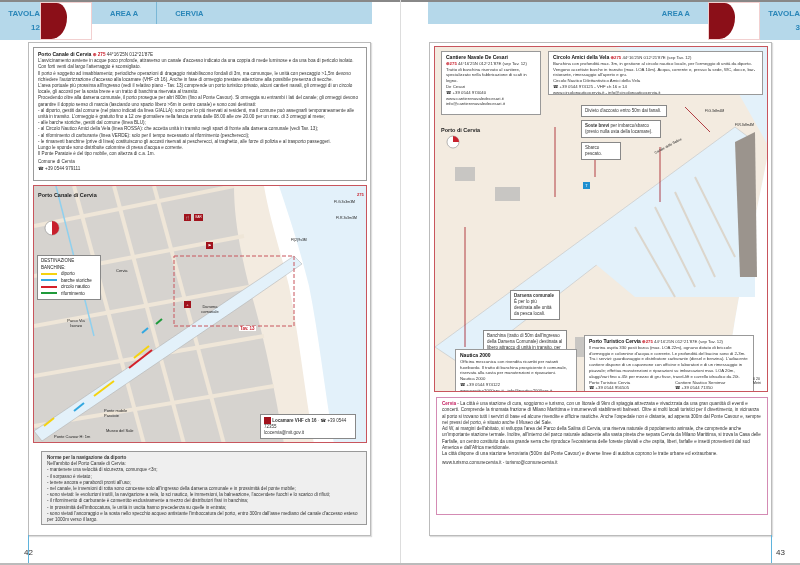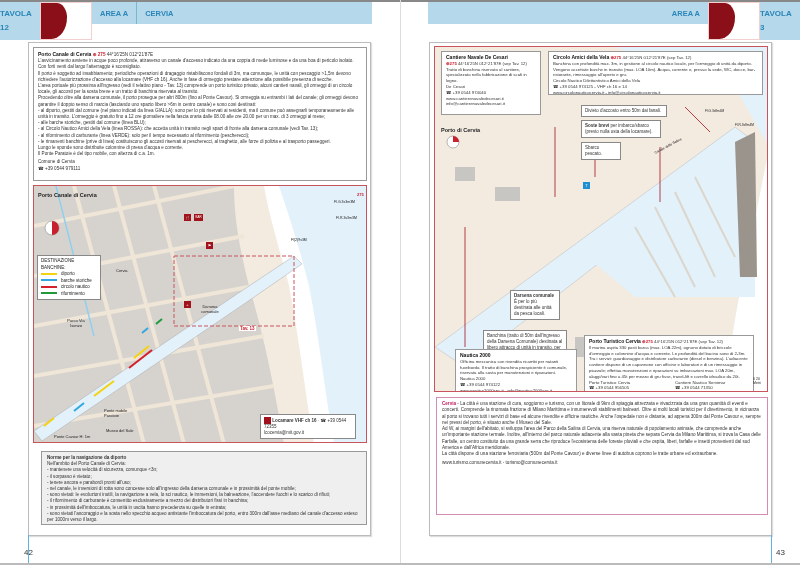--- a/index.html
+++ b/index.html
@@ -1,22 +1,22 @@
 <!DOCTYPE html>
 <html><head>
 <meta charset="utf-8">
 <style>
 *{box-sizing:border-box;margin:0;padding:0}
 body{width:800px;height:565px;background:#fff;font-family:"Liberation Sans",sans-serif;position:relative;overflow:hidden;color:#222}
 .spine{position:absolute;left:400px;top:0;width:0;height:565px;border-left:1px solid #ddd}
 .topline{position:absolute;left:0;top:0;width:800px;height:2px;background:#888}
 .botline{position:absolute;left:0;bottom:0;width:800px;height:2px;background:#bbb}
-.hdr-tab{position:absolute;top:2px;width:40px;height:38px;background:#b5d8ea;color:#2a86b8;font-weight:bold;font-size:8px;text-align:left;line-height:14px;padding-top:5px}
+.hdr-tab{position:absolute;top:2px;width:40px;height:38px;background:#b5d8ea;color:#2a86b8;font-weight:bold;font-size:8px;text-align:right;line-height:14px;padding-top:5px}
 .hdr-band{position:absolute;top:2px;height:22px;background:#b5d8ea;color:#2a86b8;font-weight:bold;font-size:7.5px;display:flex;align-items:center}
-.hdr-band span{padding:0 8px;height:22px;display:flex;align-items:center}
+.hdr-band span{padding:0 18px;height:22px;display:flex;align-items:center}
 .hdr-band .sep{border-right:1px solid #7ab7d6}
 .maplogo{position:absolute;top:2px;width:52px;height:38px;background:#fff;overflow:hidden;border:1px solid #f2d0d0}
 .maplogo .land{position:absolute;top:0;bottom:0;background:#8b0f18}
 .page{position:absolute;top:42px;width:343px;height:494px;background:#fff;border:1px solid #bbb;box-shadow:1px 1px 1px #ddd}
 .txtbox{position:absolute;background:#fff;border:1px solid #999;font-size:4.6px;line-height:6.2px;padding:3px 4px;color:#333}
 .txtbox b.t{font-size:5px;color:#111}
 .red{color:#c8202c;font-weight:bold}
 .map{position:absolute;border:1.5px solid #c8555d;background:#d8d4cf;overflow:hidden}
 .norme{position:absolute;background:#efefef;border:1px solid #999;font-size:4.6px;line-height:6.2px;padding:3px 5px;color:#333}
 .cervia{position:absolute;border:1px solid #d48bb4;background:#fff;font-size:4.6px;line-height:6.3px;padding:3px 5px;color:#333}

